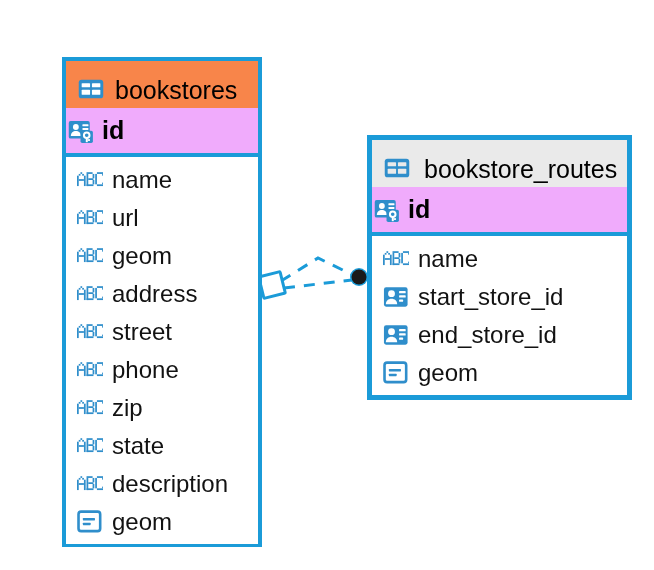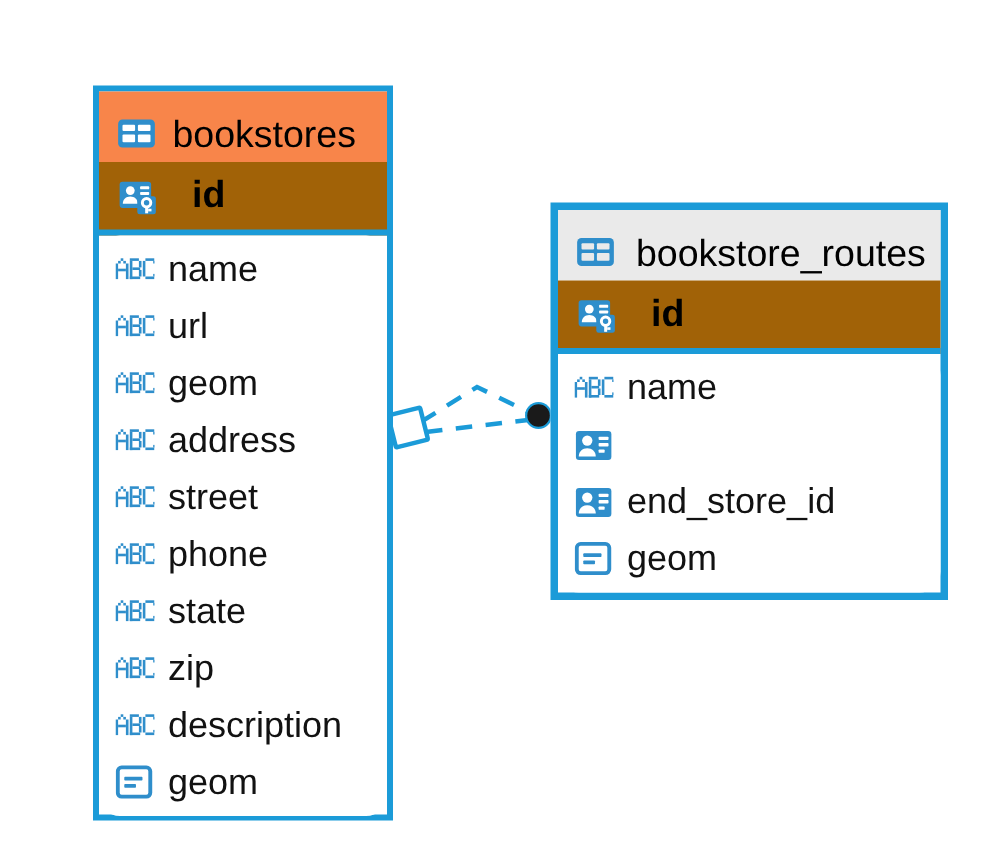--- a/index.html
+++ b/index.html
@@ -48,34 +48,34 @@
     font-size: 25px;
     color: #000000;
     line-height: 1;
     white-space: nowrap;
   }
 
   .pk-row {
     box-sizing: border-box;
     display: flex;
     align-items: center;
-    gap: 22px;
-    padding: 5px 10px 5px 12px;
+    gap: 7px;
+    padding: 5px 10px 5px 1px;
     height: 49px;
     border-bottom: 4px solid #1b9bd8;
-    background: #a16207;
+    background: #f0abfc;
   }
   .pk-row .field-label {
     font-size: 25px;
     font-weight: bold;
     color: #000000;
     line-height: 1;
   }
 
-  .field-list { background: #ffffff; padding: 4px 0 3px 0; border-radius: 14px; }
+  .field-list { background: #ffffff; padding: 4px 0 3px 0; }
 
   .field-row {
     box-sizing: border-box;
     display: flex;
     align-items: center;
     gap: 9px;
     padding: 0 10px 0 11px;
     height: 38px;
   }
   .field-row .field-label {
@@ -345,48 +345,48 @@
               <rect x="18" y="10" width="2" height="5"></rect>
                 <rect x="11" y="15" width="8" height="2"></rect>
               <rect x="23" y="1" width="7" height="2"></rect>
                 <rect x="21" y="3" width="2" height="12"></rect>
               <rect x="23" y="15" width="7" height="2"></rect>
                 <rect x="29" y="3" width="2" height="2"></rect>
               <rect x="29" y="13" width="2" height="2"></rect>
             </g>
           </svg>
         </span>
+        <span class="field-label">zip</span>
+      </div>
+
+      <div class="field-row">
+        <span class="icon icon-abc">
+          <svg viewBox="0 0 30 20" width="26" height="22" xmlns="http://www.w3.org/2000/svg">
+            <g fill="#2f8ecb">
+              <rect x="0" y="5" width="2" height="12"></rect>
+                <rect x="2" y="3" width="2" height="2"></rect>
+              <rect x="4" y="1" width="2" height="2"></rect>
+                <rect x="6" y="3" width="2" height="2"></rect>
+              <rect x="8" y="5" width="2" height="12"></rect>
+                <rect x="2" y="9" width="6" height="2"></rect>
+              <rect x="11" y="1" width="7" height="2"></rect>
+                <rect x="11" y="3" width="2" height="14"></rect>
+              <rect x="18" y="3" width="2" height="5"></rect>
+                <rect x="13" y="8" width="6" height="2"></rect>
+              <rect x="18" y="10" width="2" height="5"></rect>
+                <rect x="11" y="15" width="8" height="2"></rect>
+              <rect x="23" y="1" width="7" height="2"></rect>
+                <rect x="21" y="3" width="2" height="12"></rect>
+              <rect x="23" y="15" width="7" height="2"></rect>
+                <rect x="29" y="3" width="2" height="2"></rect>
+              <rect x="29" y="13" width="2" height="2"></rect>
+            </g>
+          </svg>
+        </span>
         <span class="field-label">state</span>
-      </div>
-
-      <div class="field-row">
-        <span class="icon icon-abc">
-          <svg viewBox="0 0 30 20" width="26" height="22" xmlns="http://www.w3.org/2000/svg">
-            <g fill="#2f8ecb">
-              <rect x="0" y="5" width="2" height="12"></rect>
-                <rect x="2" y="3" width="2" height="2"></rect>
-              <rect x="4" y="1" width="2" height="2"></rect>
-                <rect x="6" y="3" width="2" height="2"></rect>
-              <rect x="8" y="5" width="2" height="12"></rect>
-                <rect x="2" y="9" width="6" height="2"></rect>
-              <rect x="11" y="1" width="7" height="2"></rect>
-                <rect x="11" y="3" width="2" height="14"></rect>
-              <rect x="18" y="3" width="2" height="5"></rect>
-                <rect x="13" y="8" width="6" height="2"></rect>
-              <rect x="18" y="10" width="2" height="5"></rect>
-                <rect x="11" y="15" width="8" height="2"></rect>
-              <rect x="23" y="1" width="7" height="2"></rect>
-                <rect x="21" y="3" width="2" height="12"></rect>
-              <rect x="23" y="15" width="7" height="2"></rect>
-                <rect x="29" y="3" width="2" height="2"></rect>
-              <rect x="29" y="13" width="2" height="2"></rect>
-            </g>
-          </svg>
-        </span>
-        <span class="field-label">zip</span>
       </div>
 
       <div class="field-row">
         <span class="icon icon-abc">
           <svg viewBox="0 0 30 20" width="26" height="22" xmlns="http://www.w3.org/2000/svg">
             <g fill="#2f8ecb">
               <rect x="0" y="5" width="2" height="12"></rect>
                 <rect x="2" y="3" width="2" height="2"></rect>
               <rect x="4" y="1" width="2" height="2"></rect>
                 <rect x="6" y="3" width="2" height="2"></rect>
@@ -489,20 +489,21 @@
         <span class="icon icon-fk">
           <svg viewBox="0 0 22 18" width="26" height="26" xmlns="http://www.w3.org/2000/svg">
             <rect x="0.8" y="0.8" width="20" height="16.4" rx="1.8" fill="#2f8ecb"></rect>
             <circle cx="7.2" cy="6.2" r="2.9" fill="#ffffff"></circle>
             <path d="M2.4 15.2c0-2.9 2.1-4.7 4.8-4.7s4.8 1.8 4.8 4.7z" fill="#ffffff"></path>
             <rect x="13.6" y="4.0" width="5.6" height="1.9" rx="0.5" fill="#ffffff"></rect>
             <rect x="13.6" y="7.6" width="5.6" height="1.9" rx="0.5" fill="#ffffff"></rect>
             <rect x="13.6" y="11.2" width="3.4" height="1.9" rx="0.5" fill="#ffffff"></rect>
           </svg>
         </span>
+        <span class="field-label">start_store_id</span>
       </div>
 
       <div class="field-row">
         <span class="icon icon-fk">
           <svg viewBox="0 0 22 18" width="26" height="26" xmlns="http://www.w3.org/2000/svg">
             <rect x="0.8" y="0.8" width="20" height="16.4" rx="1.8" fill="#2f8ecb"></rect>
             <circle cx="7.2" cy="6.2" r="2.9" fill="#ffffff"></circle>
             <path d="M2.4 15.2c0-2.9 2.1-4.7 4.8-4.7s4.8 1.8 4.8 4.7z" fill="#ffffff"></path>
             <rect x="13.6" y="4.0" width="5.6" height="1.9" rx="0.5" fill="#ffffff"></rect>
             <rect x="13.6" y="7.6" width="5.6" height="1.9" rx="0.5" fill="#ffffff"></rect>

